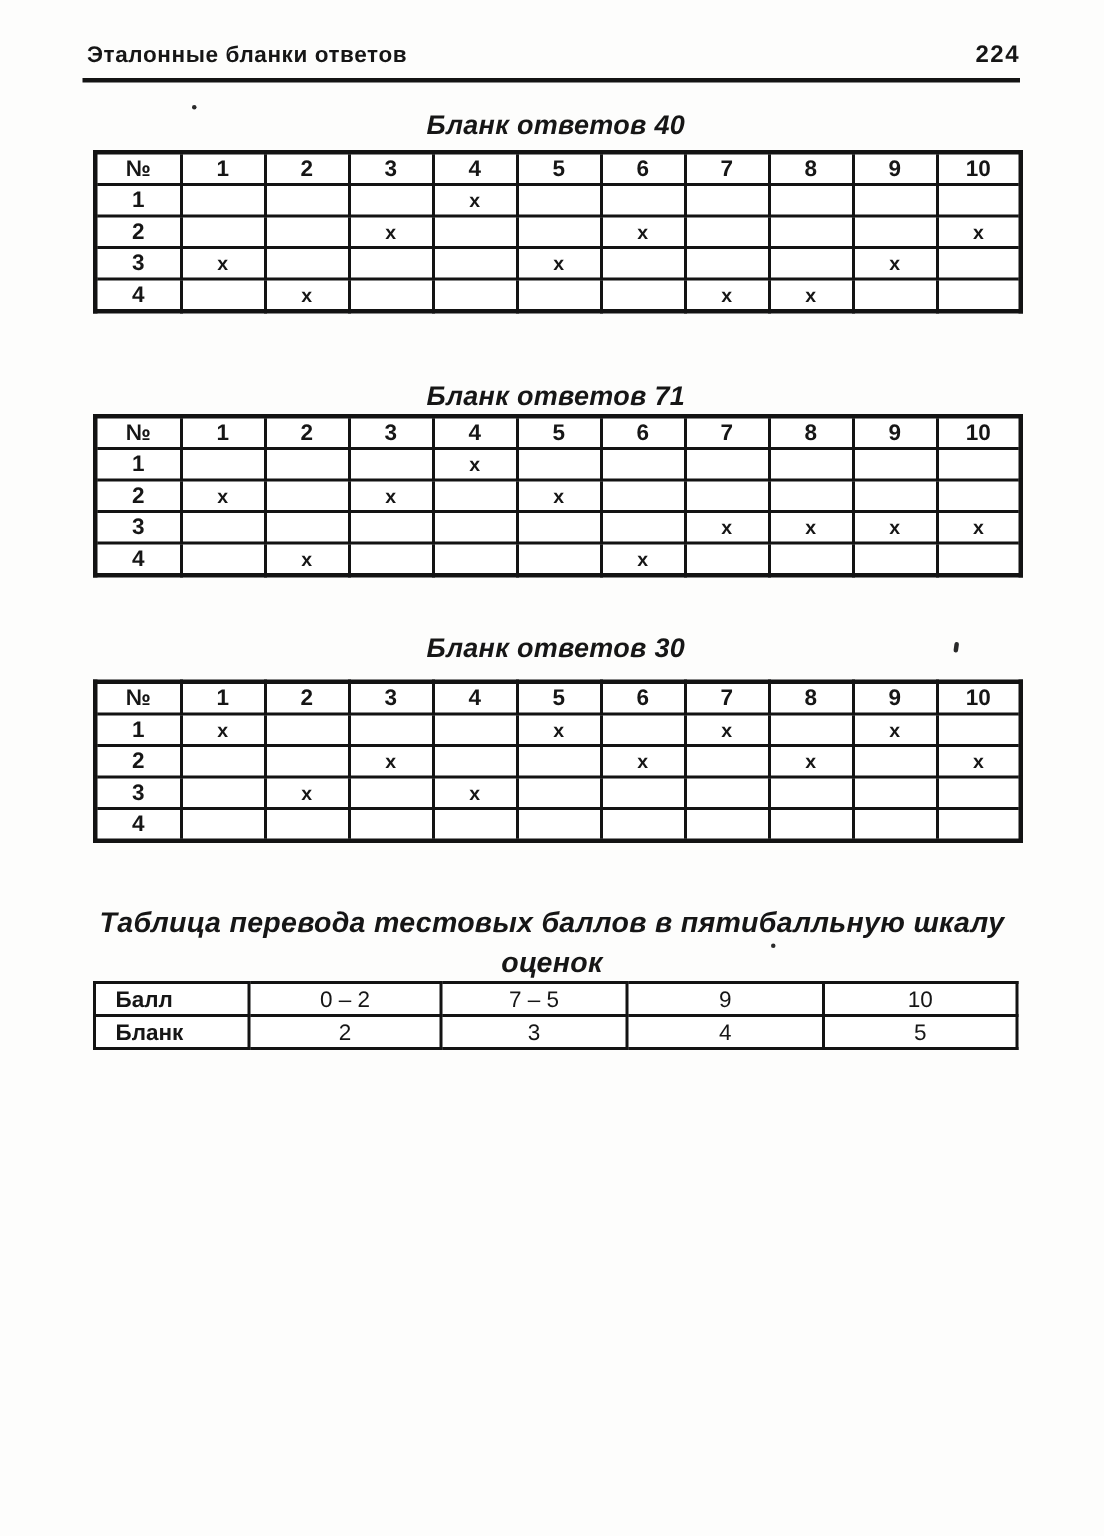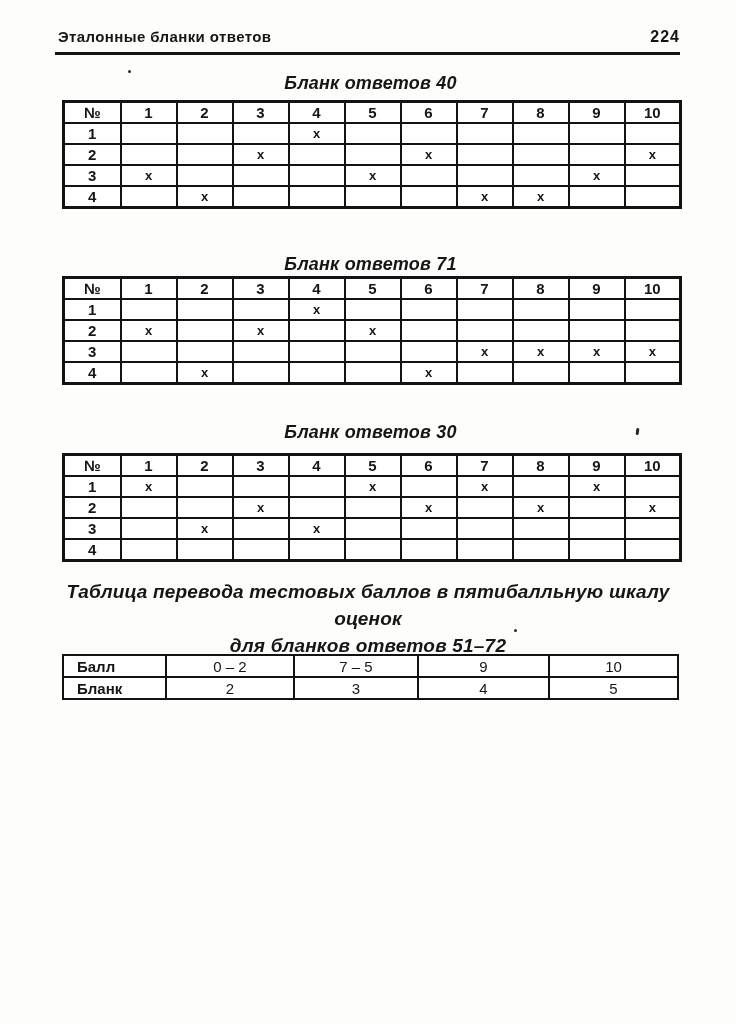--- a/index.html
+++ b/index.html
@@ -27,21 +27,21 @@
   table{border-collapse:collapse;table-layout:fixed;background:#fff;}
   .answer-table{position:absolute;left:62px;width:617px;border:3px solid #131313;}
   .answer-table td,.answer-table th{
     border:2px solid #131313;height:19px;padding:0;margin:0;
     text-align:center;vertical-align:middle;overflow:hidden;
   }
   .answer-table th{font-size:15px;font-weight:bold;}
   .answer-table td{font-size:13px;font-weight:bold;}
   .at0{top:100px;} .at1{top:276px;} .at2{top:453px;}
   .conv-title{
-    position:absolute;left:30px;top:578px;width:676px;text-align:center;
+    position:absolute;left:30px;top:602px;width:676px;text-align:center;
     font-weight:bold;font-style:italic;font-size:19px;line-height:27px;letter-spacing:.2px;
   }
   .conv-table{position:absolute;left:62px;top:654px;width:615px;border:1px solid #0f766e;}
   .conv-table td,.conv-table th{
     border:2px solid #131313;height:20px;padding:0;
     vertical-align:middle;overflow:hidden;font-size:15px;
   }
   .conv-table th{text-align:left;padding-left:13px;font-weight:bold;}
   .conv-table td{text-align:center;font-weight:normal;}
 </style>

